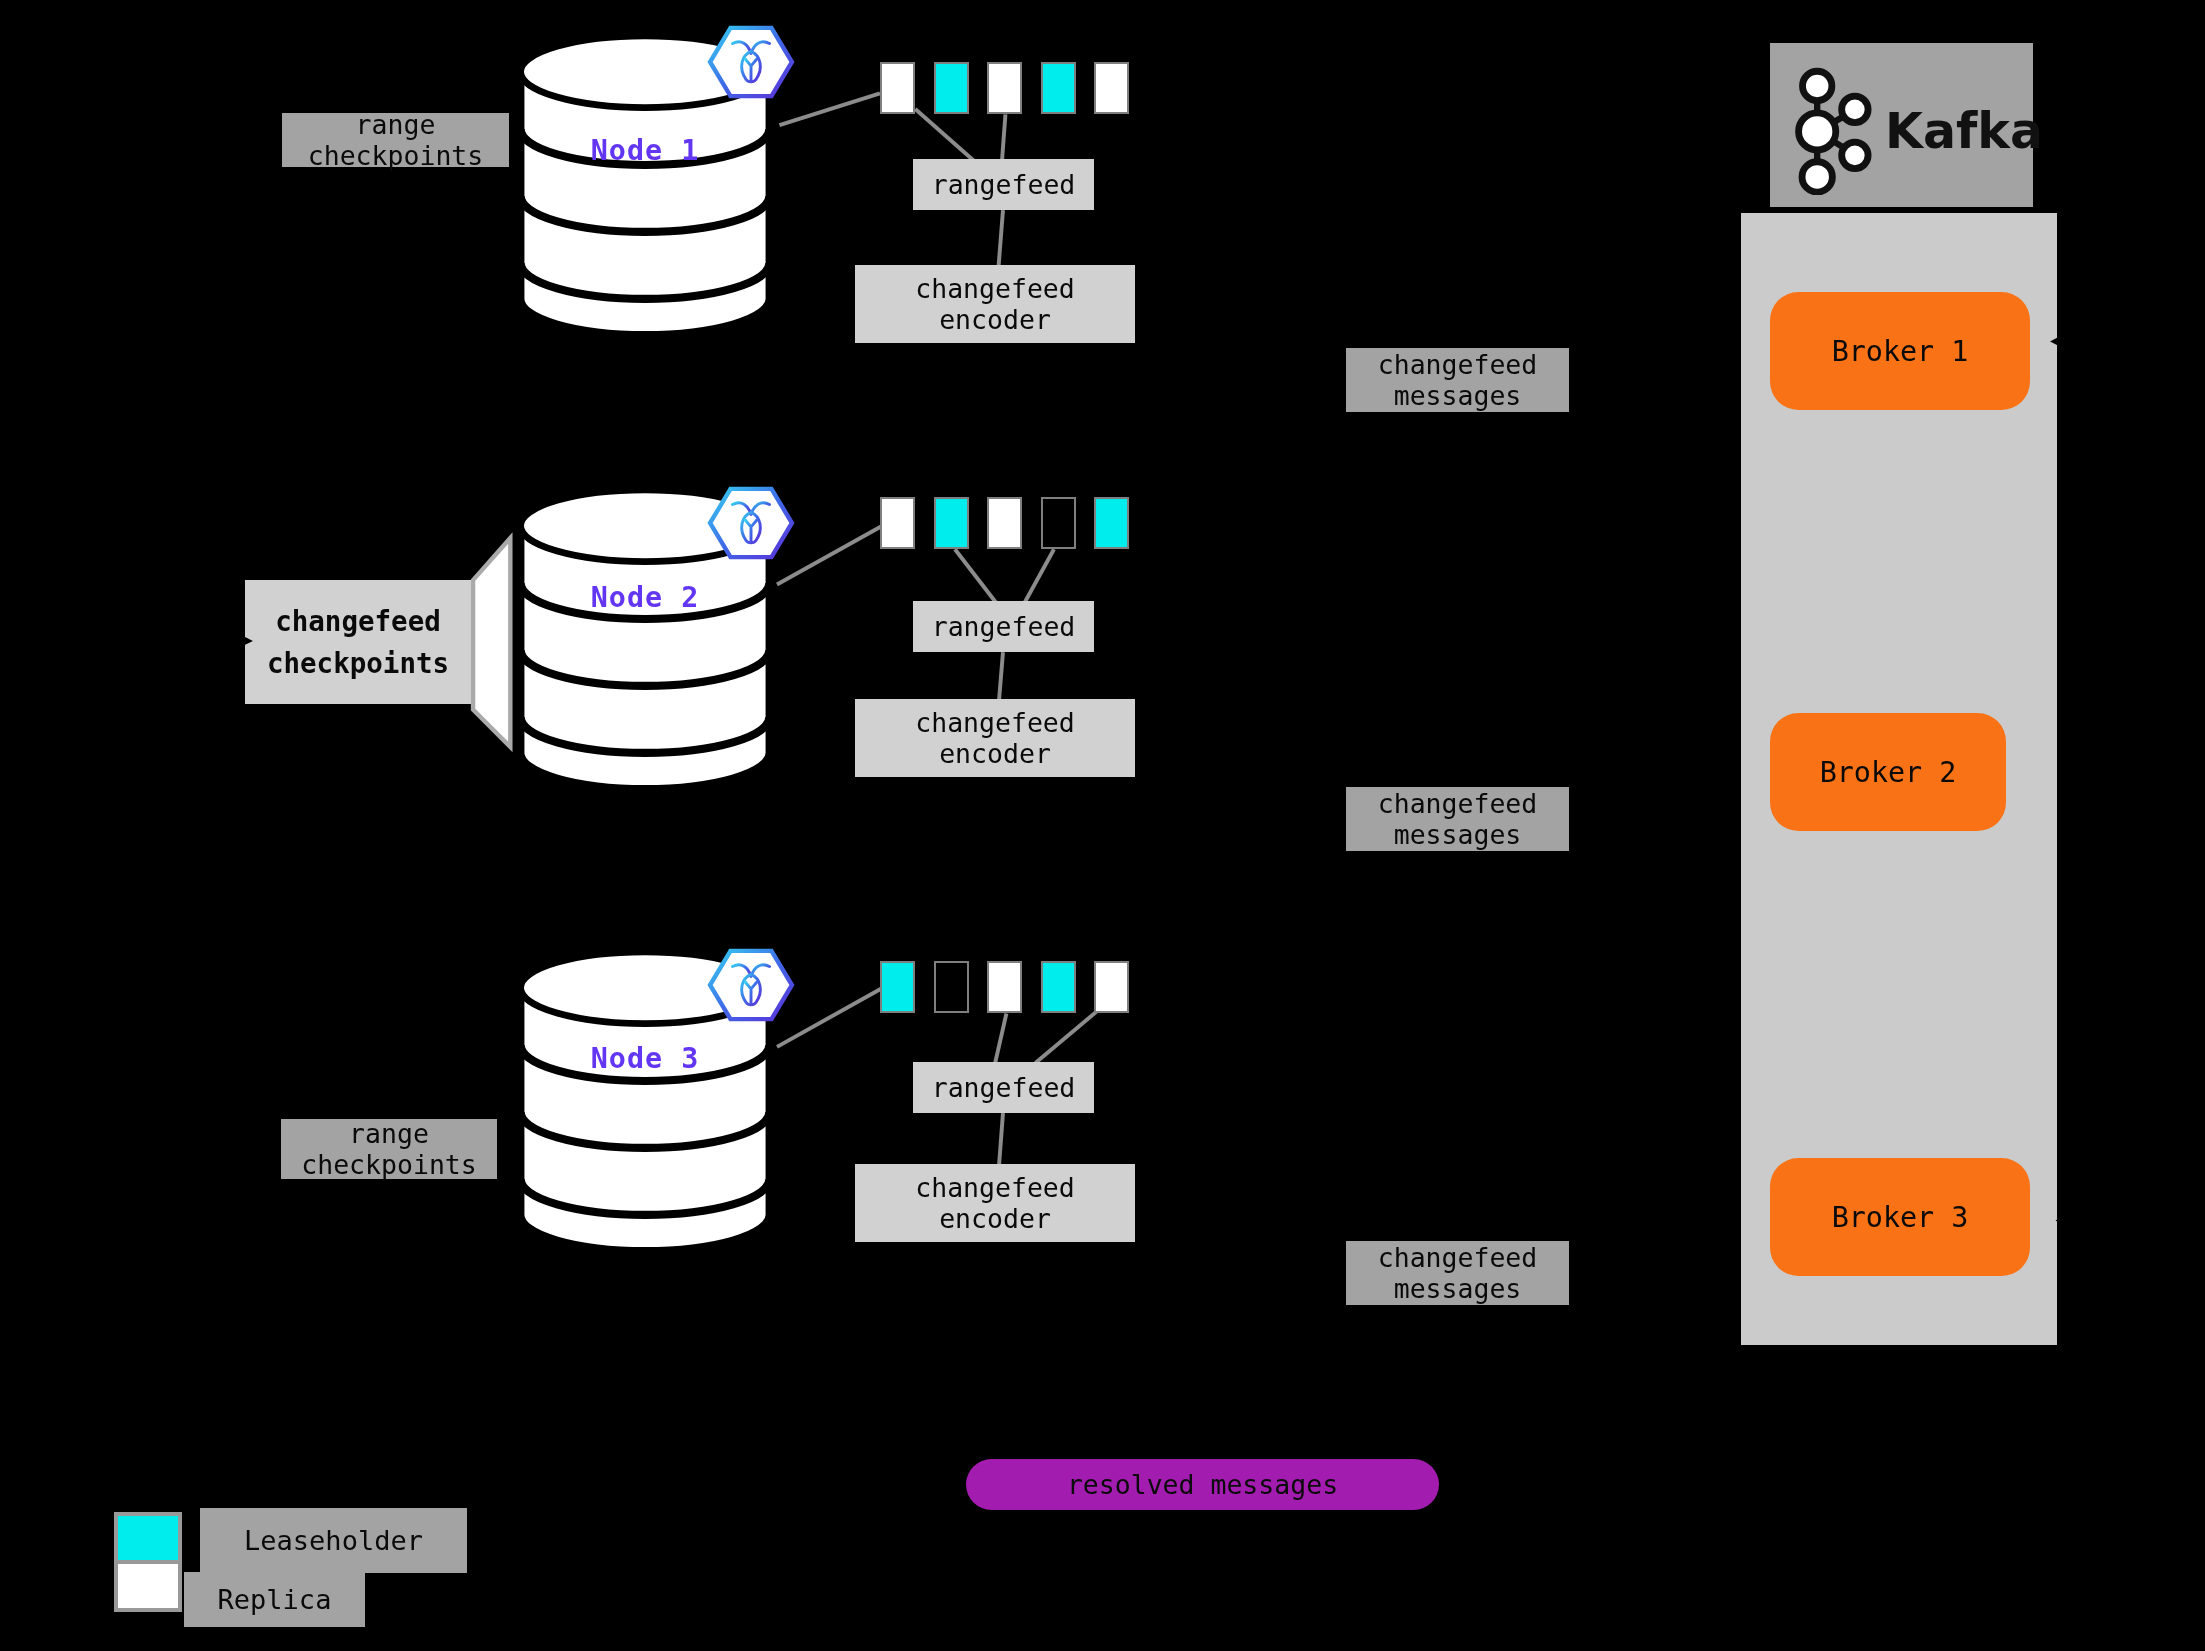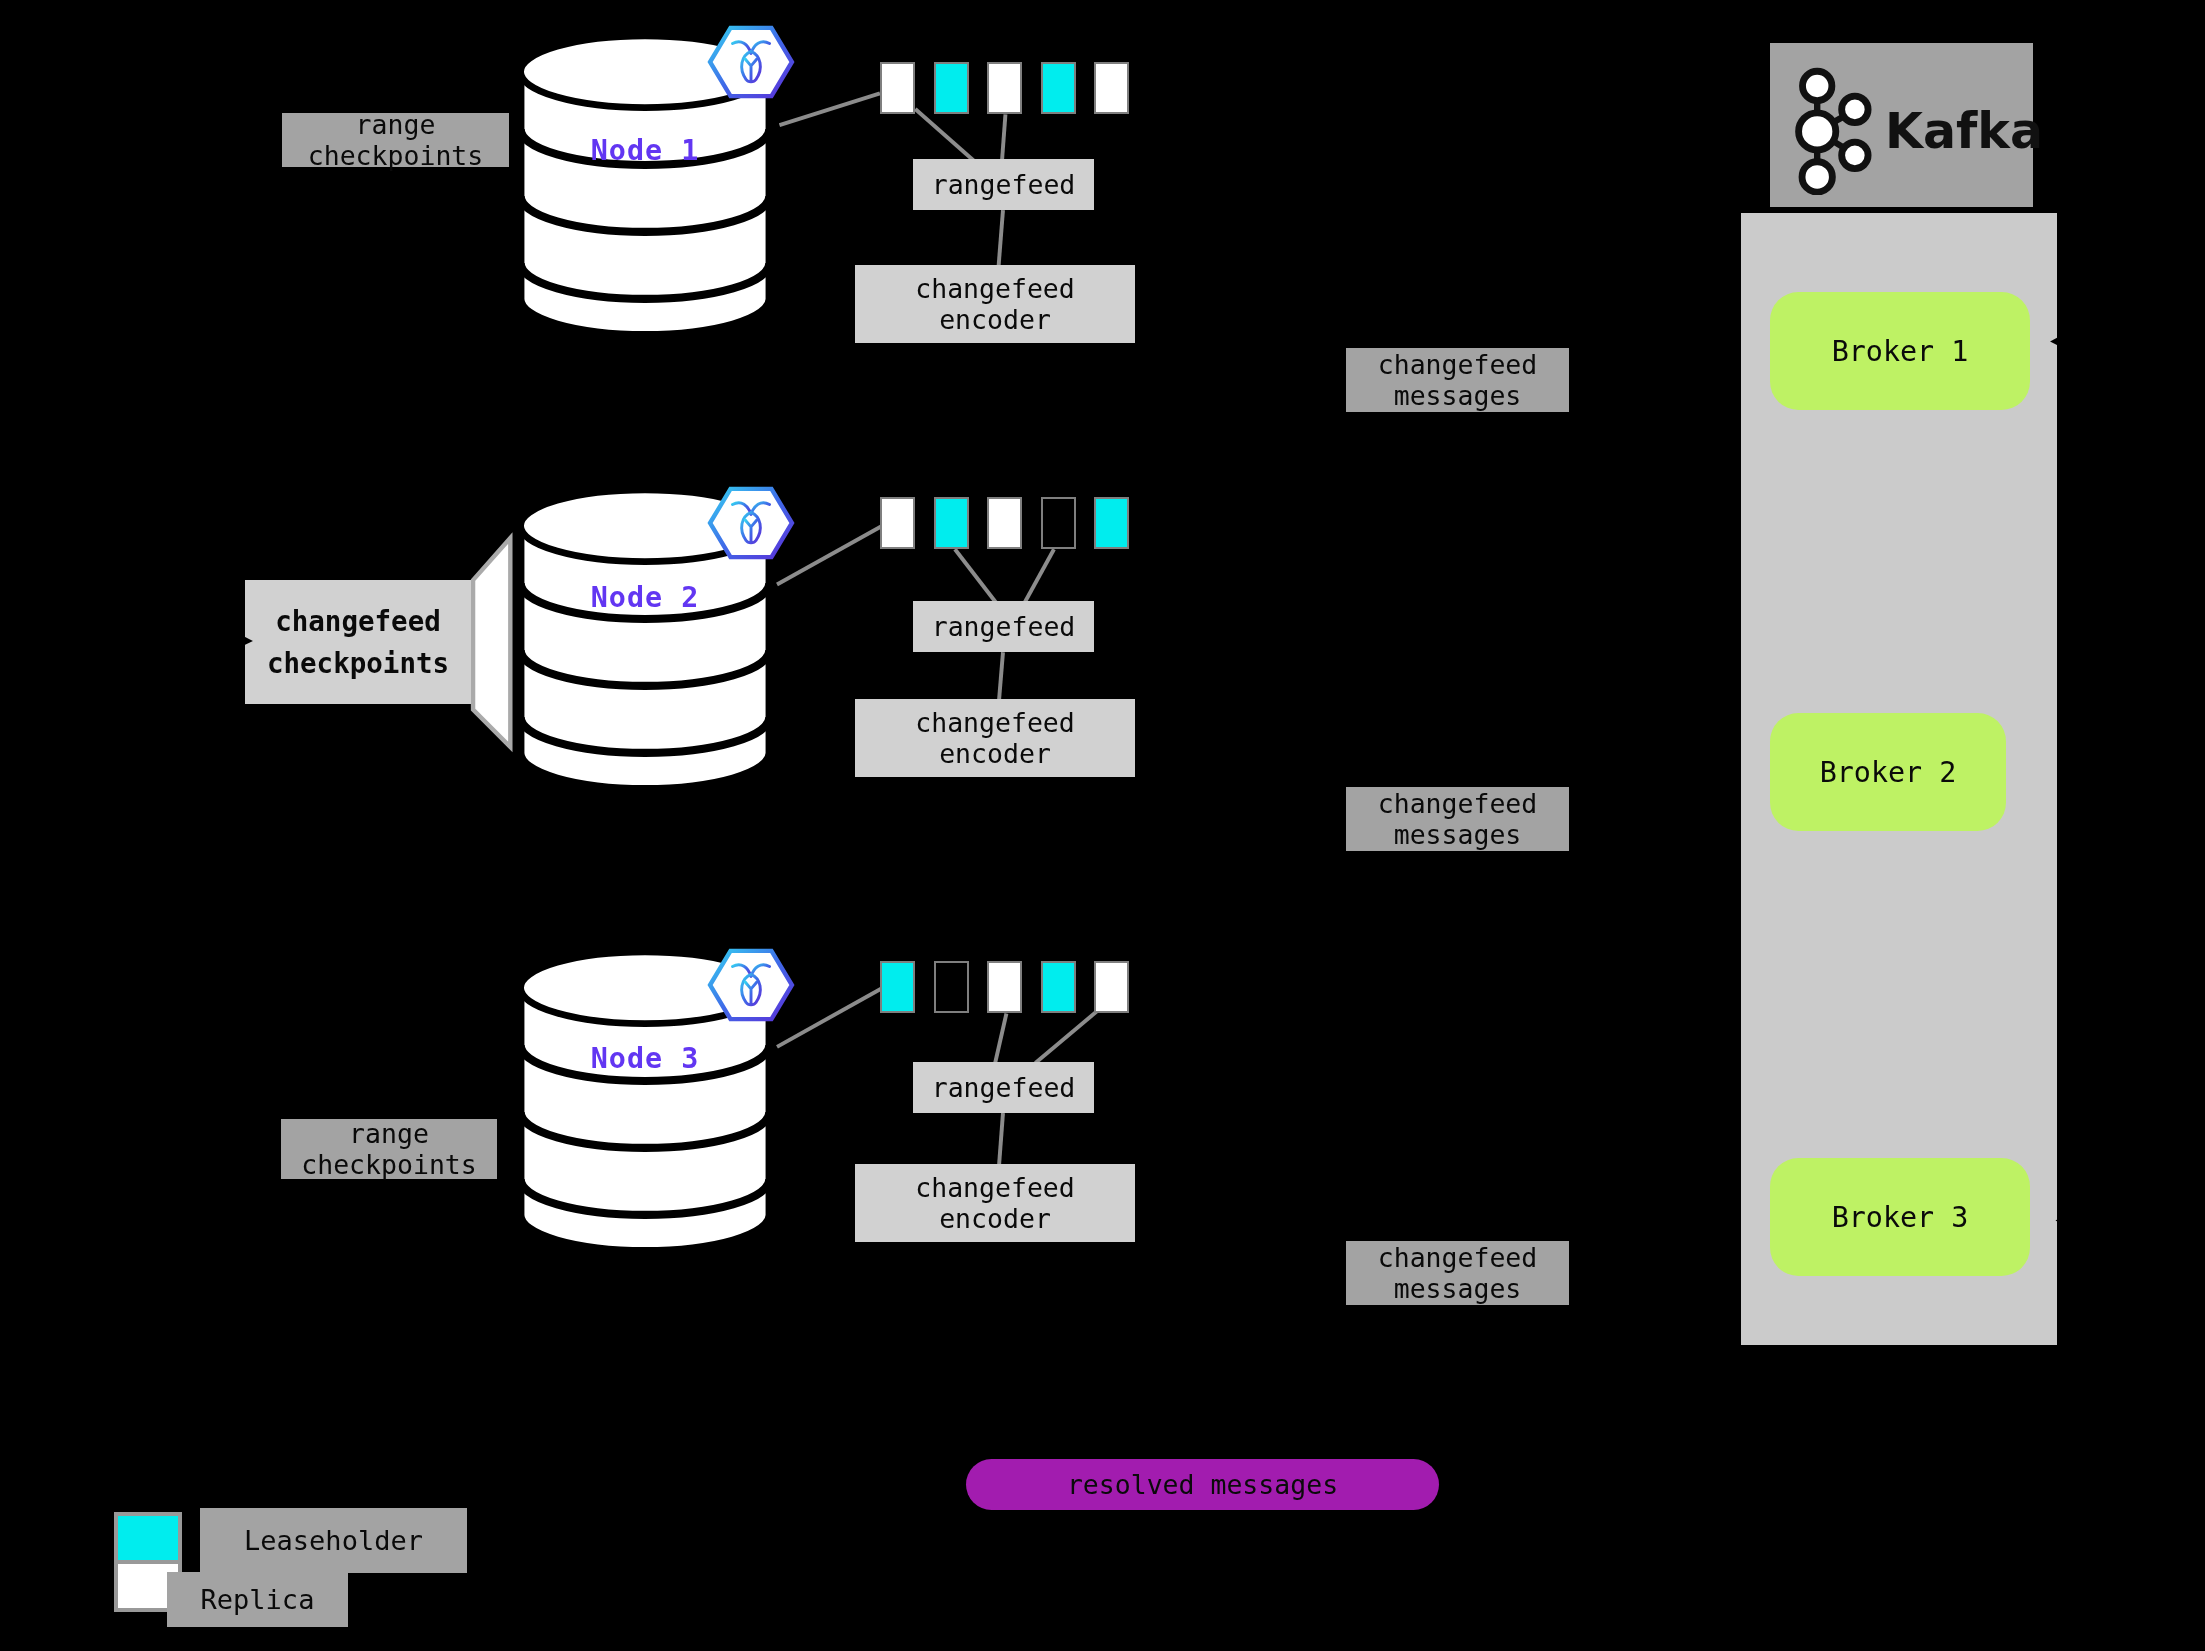--- a/index.html
+++ b/index.html
@@ -10,21 +10,21 @@
   .whitebox{background:#a3a3a3;}
   .graybox{background:var(--panel-gray,#d1d1d1);}
   .lbl{font-size:26.5px;line-height:31px;white-space:pre;}
   .lbl-big{font-size:27.5px;line-height:42px;font-weight:bold;}
   .node-label{font-size:28.4px;font-weight:bold;color:var(--accent,#6236f2);letter-spacing:1px;}
   .ranges{display:flex;gap:18.6px;}
   .range{width:35px;height:52px;border:2.5px solid #7f7f7f;box-sizing:border-box;}
   .range.leaseholder{background:var(--leaseholder,#00edee);}
   .range.replica{background:var(--replica,#ffffff);}
   .range.hollow{background:transparent;}
-  .broker{background:#bef264;border-radius:28.4px;font-size:28.4px;}
+  .broker{background:#f97316;border-radius:28.4px;font-size:28.4px;}
   .pill{background:#a21caf;border-radius:29px;font-size:26.5px;}
   .legend-swatch{width:68px;height:52px;border:4.4px solid #999;}
   .legend-label{font-size:27px;}
   .kafka-word{font-family:"DejaVu Sans","Liberation Sans",sans-serif;font-weight:bold;font-size:49px;color:#111;margin-top:9px;}
   svg{display:block;}
 </style>
 </head>
 <body>
 
 <div id="canvas">
@@ -227,21 +227,21 @@
 
   <div class="abs center broker" style="left:1770px;top:292px;width:260px;height:118px">Broker 1</div>
   <div class="abs center broker" style="left:1770px;top:713px;width:236px;height:118px">Broker 2</div>
   <div class="abs center broker" style="left:1770px;top:1158px;width:260px;height:118px">Broker 3</div>
 
   <div class="abs center pill" style="left:966px;top:1459px;width:473px;height:51px">resolved messages</div>
 
   <div class="abs legend-swatch range leaseholder" style="left:114px;top:1512px"></div>
   <div class="abs legend-swatch range replica" style="left:114px;top:1560px"></div>
   <div class="abs center whitebox legend-label" style="left:200px;top:1508px;width:267px;height:65px">Leaseholder</div>
-  <div class="abs center whitebox legend-label" style="left:167px;top:1572px;width:181px;height:55px">Replica</div>
+  <div class="abs center whitebox legend-label" style="left:184px;top:1572px;width:181px;height:55px">Replica</div>
 
   <svg class="abs" style="left:0;top:0;pointer-events:none" width="2205" height="1652" viewBox="0 0 4498 3369">
     <polygon points="4182,696 4199,687 4199,705" fill="#000"></polygon>
     <polygon points="4193,2489 4209,2480 4209,2498" fill="#000"></polygon>
     <polygon points="516,1307 498,1298 498,1316" fill="#000"></polygon>
   </svg>
 
 </div>
 
 

